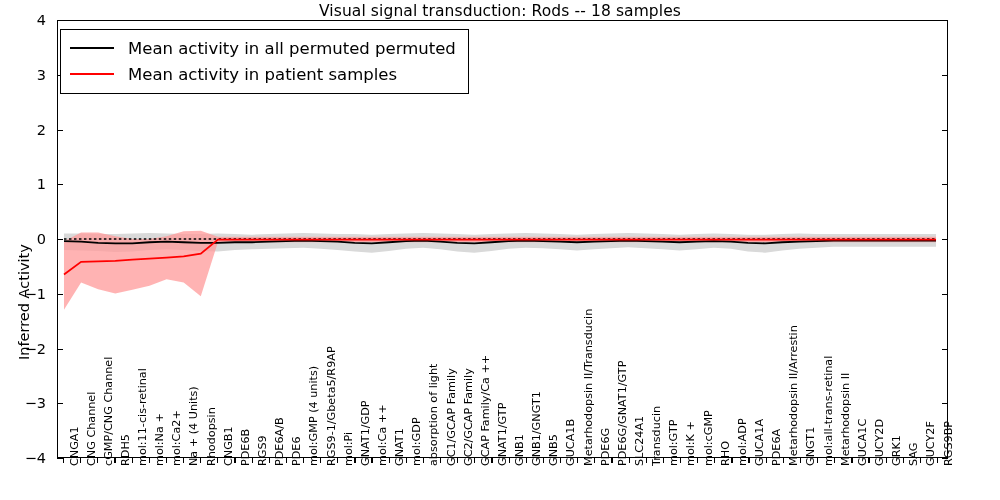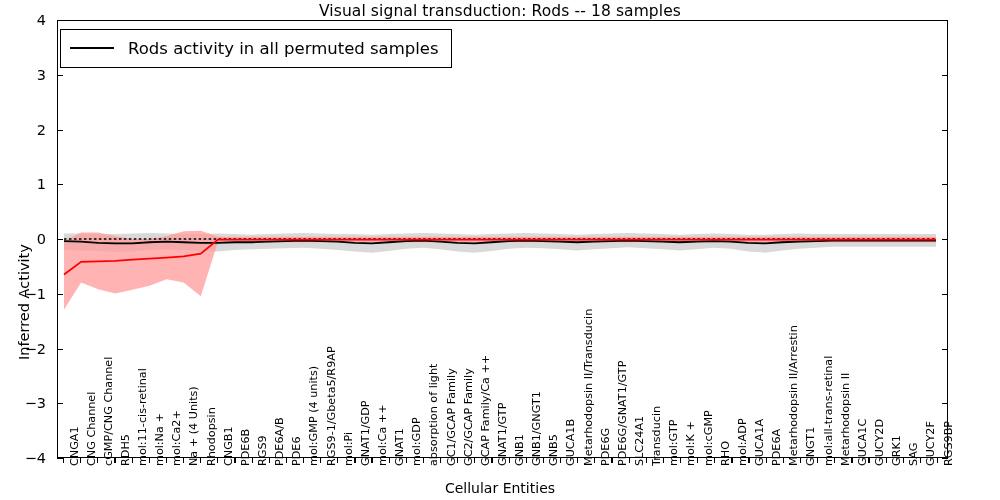--- a/index.html
+++ b/index.html
@@ -203,22 +203,25 @@
       <div class="xtick-label" style="left: 890.088px; top: 466px;">GRK1</div>
       <div class="xtick-mark" style="left: 902.725px;"></div>
       <div class="xtick-label" style="left: 907.225px; top: 466px;">SAG</div>
       <div class="xtick-mark" style="left: 919.863px;"></div>
       <div class="xtick-label" style="left: 924.363px; top: 466px;">GUCY2F</div>
       <div class="xtick-mark" style="left: 937px;"></div>
       <div class="xtick-label" style="left: 941.5px; top: 466px;">RGS9BP</div>
     </div>
 
   <div class="ylabel">Inferred Activity</div>
-  <div class="xlabel">Cellular Entities</div>
 
   <div class="legend">
     <div class="legend-row">
       <span class="legend-swatch" style="background:#000000;"></span>
-      <span class="legend-text">Rods activity in all permuted samples</span>
+      <span class="legend-text">Mean activity in all permuted permuted</span>
+    </div>
+    <div class="legend-row">
+      <span class="legend-swatch" style="background:#ff0000;"></span>
+      <span class="legend-text">Mean activity in patient samples</span>
     </div>
   </div>
 
 </div>
 
 </body></html>

